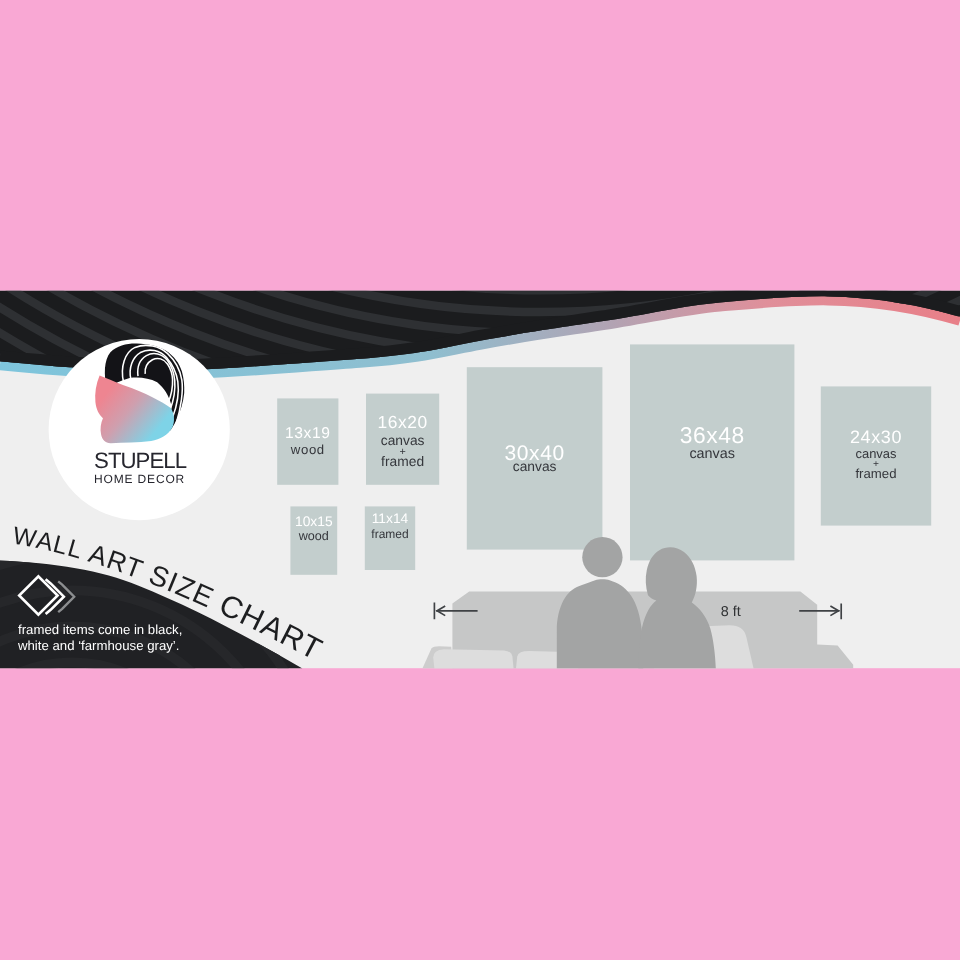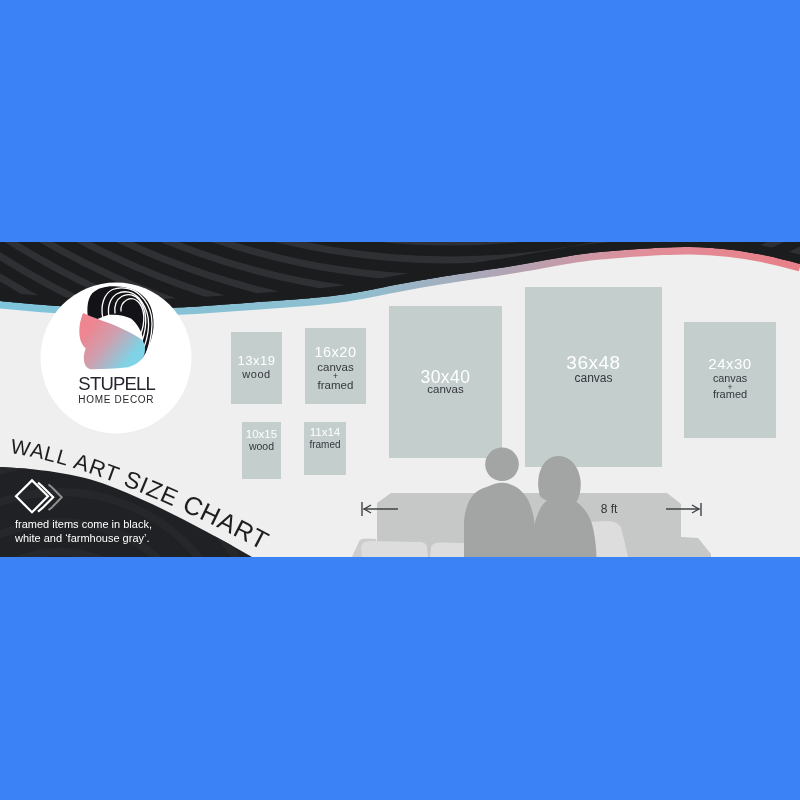--- a/index.html
+++ b/index.html
@@ -1,16 +1,16 @@
 <!DOCTYPE html>
 <html><head>
 <meta charset="utf-8">
 <style>
   html,body{margin:0;padding:0;background:#ffffff;}
-  #page{position:relative;width:800px;height:800px;background:#3b82f6;overflow:hidden;
+  #page{position:relative;width:800px;height:800px;background:#f9a8d4;overflow:hidden;
         font-family:"Liberation Sans", sans-serif;}
 </style>
 </head>
 <body>
 
 <div id="page">
 
 <svg width="800" height="315" viewBox="0 0 800 315" style="position:absolute;left:0;top:242px;" xmlns="http://www.w3.org/2000/svg">
   <defs>
     <linearGradient id="curveStroke" x1="0" y1="0" x2="800" y2="0" gradientUnits="userSpaceOnUse">

